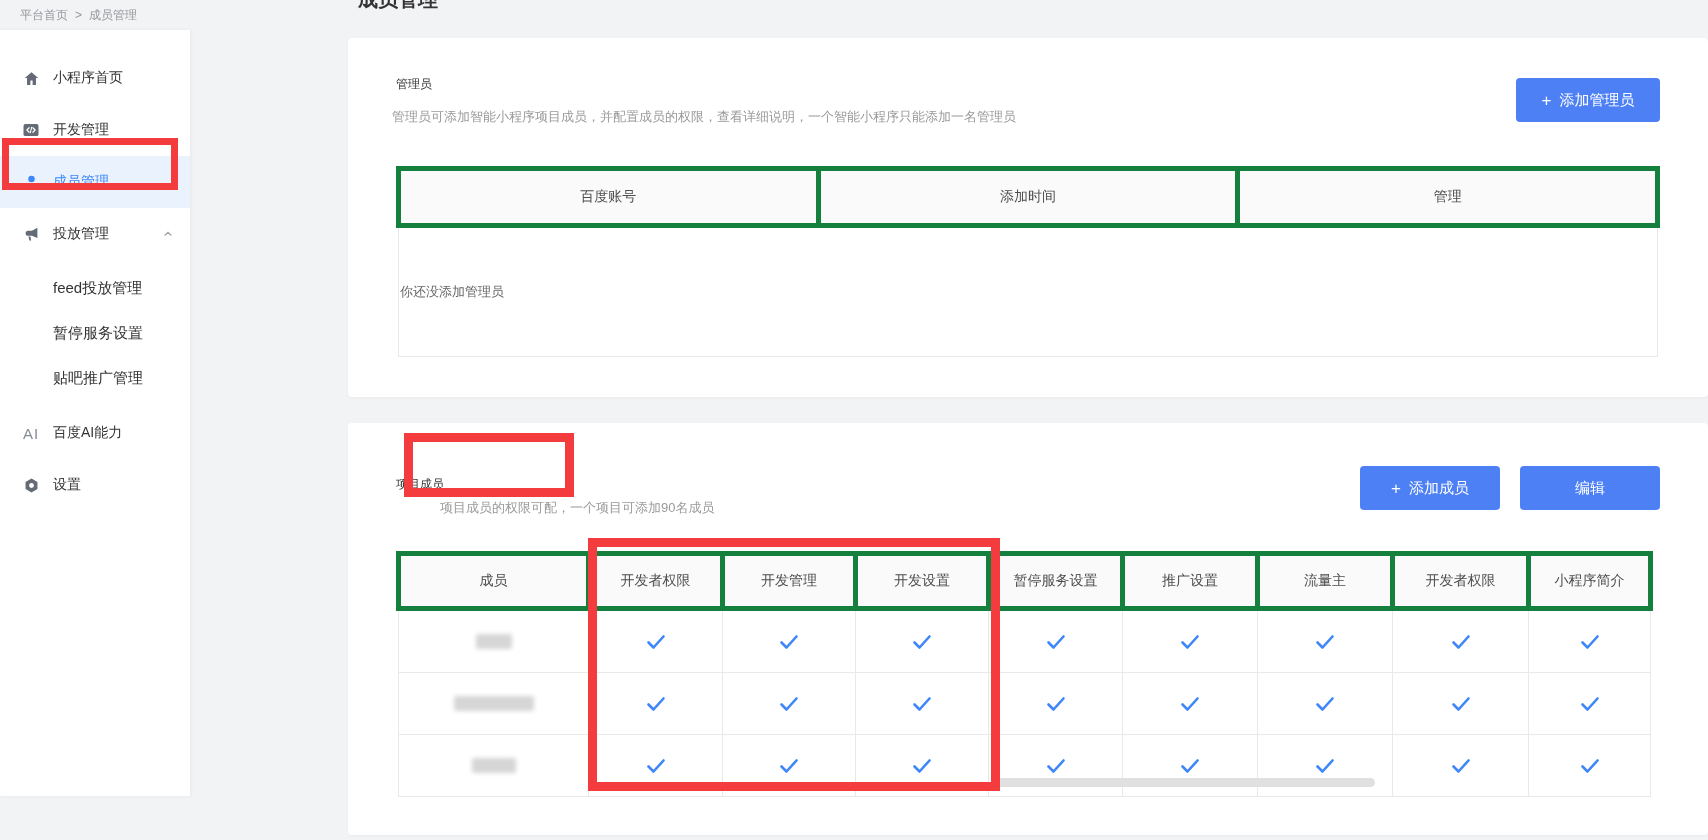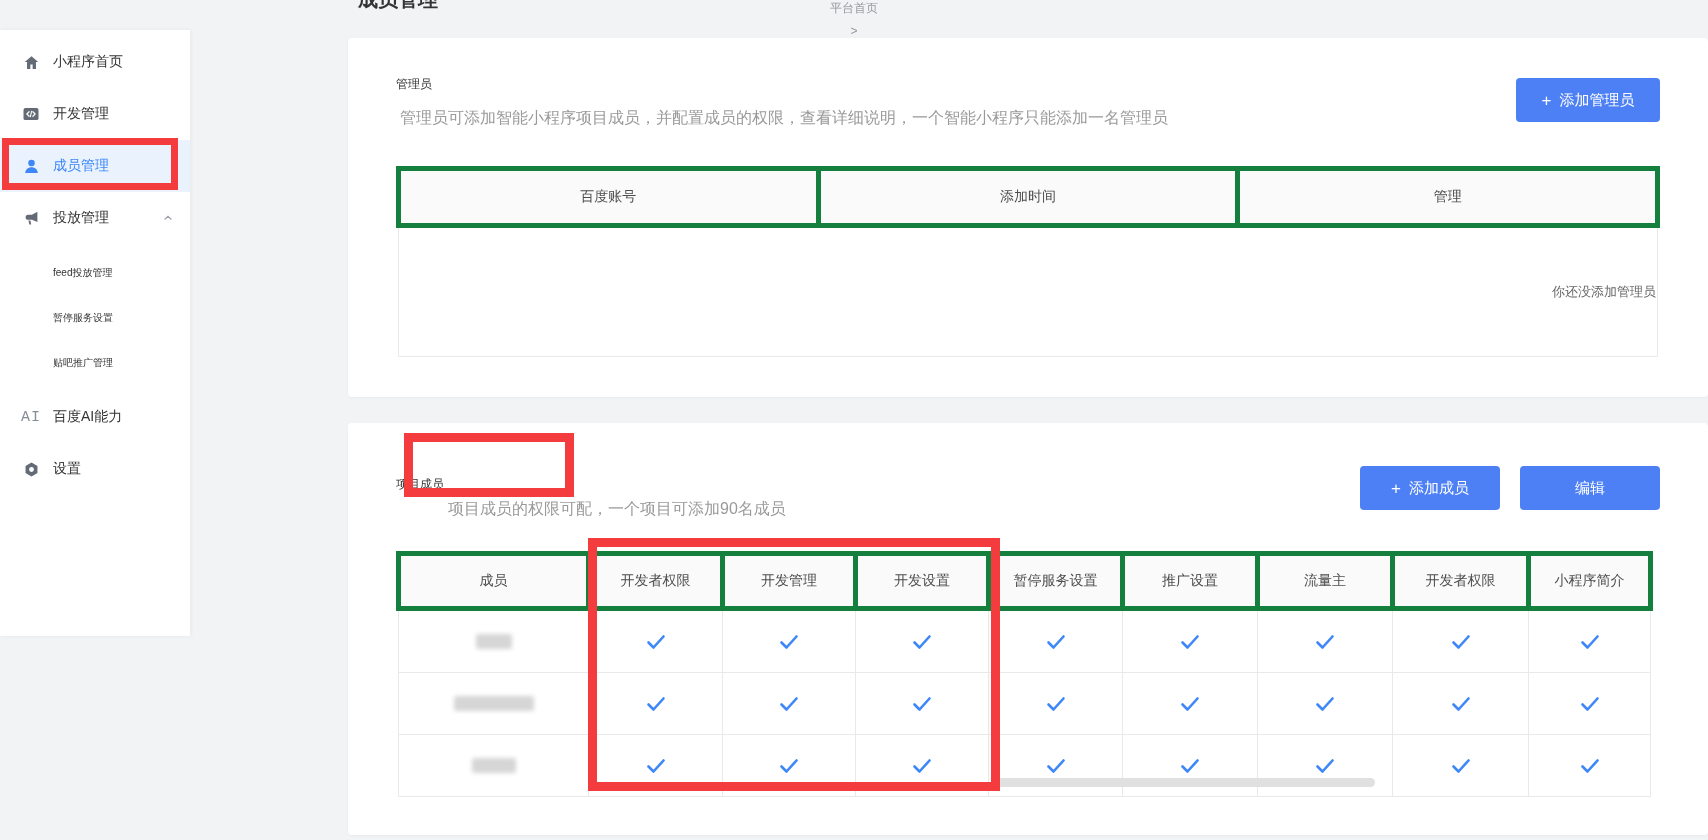--- a/index.html
+++ b/index.html
@@ -1,57 +1,57 @@
 <!DOCTYPE html>
 <html><head>
 <meta charset="utf-8">
 <style>
   html,body{margin:0;padding:0;background:#f2f3f5;font-family:"Liberation Sans","DejaVu Sans",sans-serif;}
   .screen{position:relative;width:1708px;height:840px;overflow:hidden;background:#f2f3f5;color:#333;}
 
   
-  .breadcrumb{position:absolute;top:0;left:0;right:0;height:30px;display:flex;align-items:center;font-size:12px;color:#97989c;gap:7px;flex-direction:column;}
+  .breadcrumb{position:absolute;top:0;left:0;right:0;height:30px;display:flex;align-items:center;padding-left:20px;font-size:12px;color:#97989c;gap:7px;}
   .breadcrumb .crumb{cursor:pointer;}
 
   
-  .sidebar{position:absolute;left:0;top:30px;width:190px;height:606px;background:#fff;box-shadow:1px 0 4px rgba(0,0,0,.05);padding-top:6px;box-sizing:border-box;}
+  .sidebar{position:absolute;left:0;top:30px;width:190px;height:766px;background:#fff;box-shadow:1px 0 4px rgba(0,0,0,.05);padding-top:22px;box-sizing:border-box;}
   .sb-item{height:52px;display:flex;align-items:center;padding:0 16px 0 22px;font-size:14px;color:#333;cursor:pointer;box-sizing:border-box;}
   .sb-item.active{background:#eaf2fe;color:#3d87f8;}
-  .sb-icon{width:18px;height:18px;margin-right:13px;display:flex;align-items:center;justify-content:center;color:#646b76;flex:0 0 18px;font-family:Liberation Mono, monospace;}
+  .sb-icon{width:18px;height:18px;margin-right:13px;display:flex;align-items:center;justify-content:center;color:#646b76;flex:0 0 18px;}
   .sb-item.active .sb-icon{color:#3d87f8;}
   .sb-icon svg{display:block;}
   .ai-glyph{font-size:15px;color:#878d96;letter-spacing:1px;}
-  .sb-sub{height:45px;display:flex;align-items:center;padding-left:53px;font-size:10px;color:#333;cursor:pointer;}
+  .sb-sub{height:45px;display:flex;align-items:center;padding-left:53px;font-size:15px;color:#333;cursor:pointer;}
   .sb-group{margin:6px 0;}
   .chevron{margin-left:auto;color:#9aa0a6;display:flex;align-items:center;}
 
   
   .page-title{position:absolute;left:358px;top:-14px;font-size:20px;font-weight:700;color:#333;}
 
   
   .card{position:absolute;left:348px;width:1360px;background:#fff;border-radius:4px;box-shadow:0 1px 3px rgba(0,0,0,.04);}
   .card1{top:38px;height:359px;}
   .card2{top:423px;height:412px;}
   .card-title{position:absolute;left:48px;font-size:12px;color:#333;}
   .card1 .card-title{top:38px;}
   .card2 .card-title{top:33px;margin-top:20px;}
-  .card-desc{position:absolute;left:52px;font-size:16px;color:#9a9a9a;}
+  .card-desc{position:absolute;left:44px;font-size:13px;color:#9a9a9a;}
   .card1 .card-desc{top:70px;}
   .card2 .card-desc{top:76px;margin-left:48px;}
 
   .btn{position:absolute;height:44px;border:none;border-radius:4px;background:#4e80f5;color:#fff;font-size:15px;display:flex;align-items:center;justify-content:center;gap:8px;cursor:pointer;font-family:inherit;}
   .btn .plus{font-size:17px;line-height:1;}
   .btn-add-admin{left:1168px;top:40px;width:144px;}
   .btn-add-member{left:1012px;top:43px;width:140px;}
   .btn-edit{left:1172px;top:43px;width:140px;}
 
   
   table{border-collapse:collapse;table-layout:fixed;font-size:14px;}
   th{font-weight:400;background:#fafafa;color:#4d4d4d;border:5px solid #15803d;}
-  td{border:1px solid #e9e9e9;text-align:right;}
+  td{border:1px solid #e9e9e9;text-align:left;}
   .table1{position:absolute;left:48px;top:128px;width:1264px;}
   .table1 th{height:50px;}
   .table1 .empty-cell{height:126px;color:#666;font-size:13px;background:#fff;}
   .table2{position:absolute;left:48px;top:128px;width:1252px;}
   .table2 th{height:48px;}
   .table2 td{height:59px;background:#fff;}
   .check{display:block;margin:0 auto;}
   .blur-name{height:15px;background:#d6d6d6;border-radius:2px;margin:0 auto;filter:blur(2px);}
 
   

